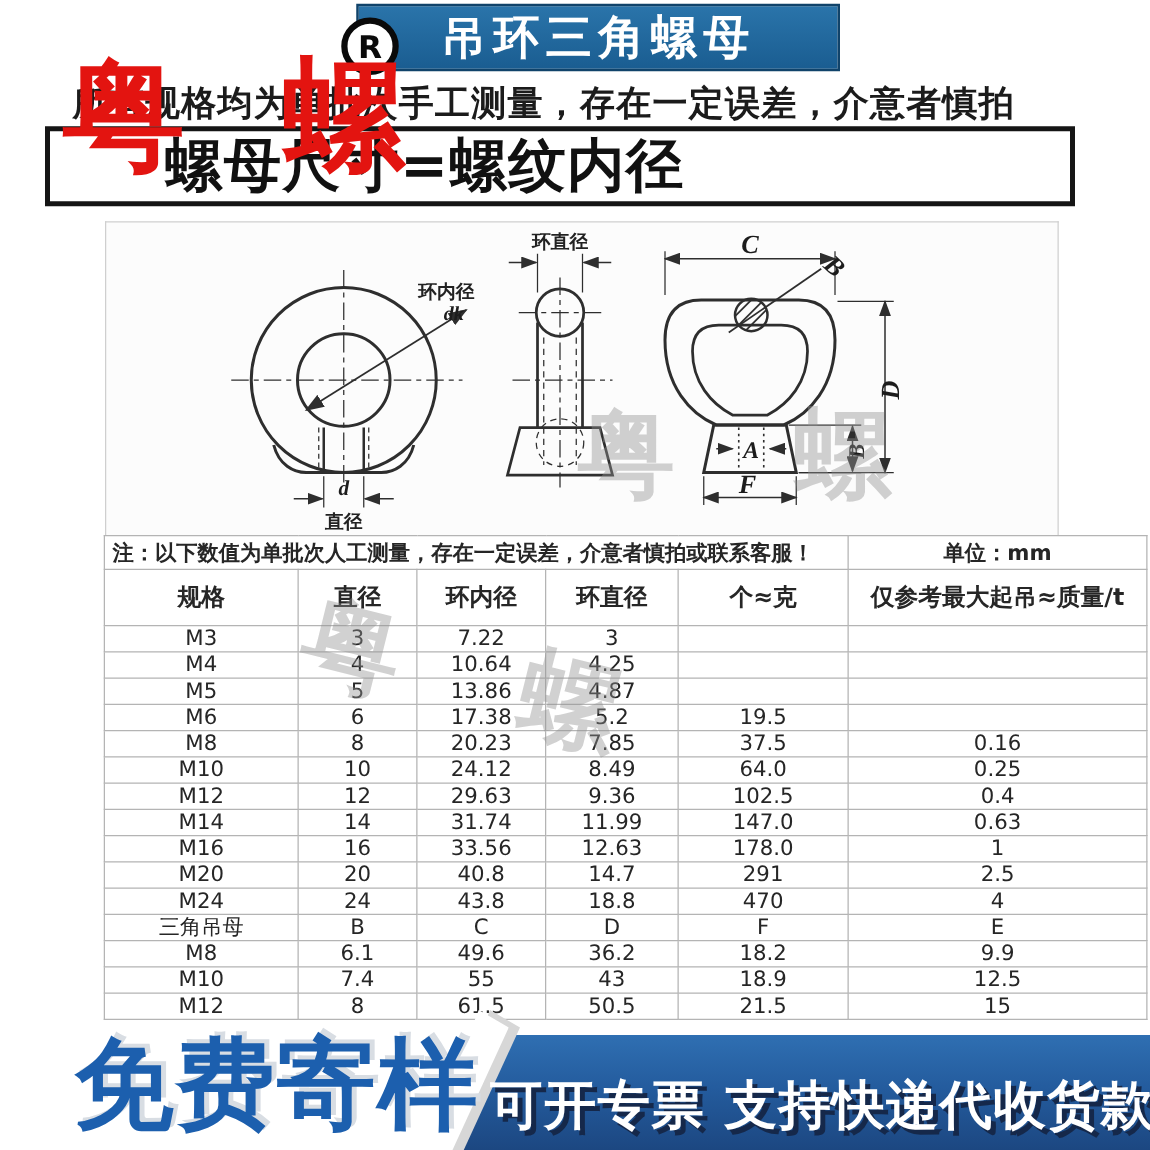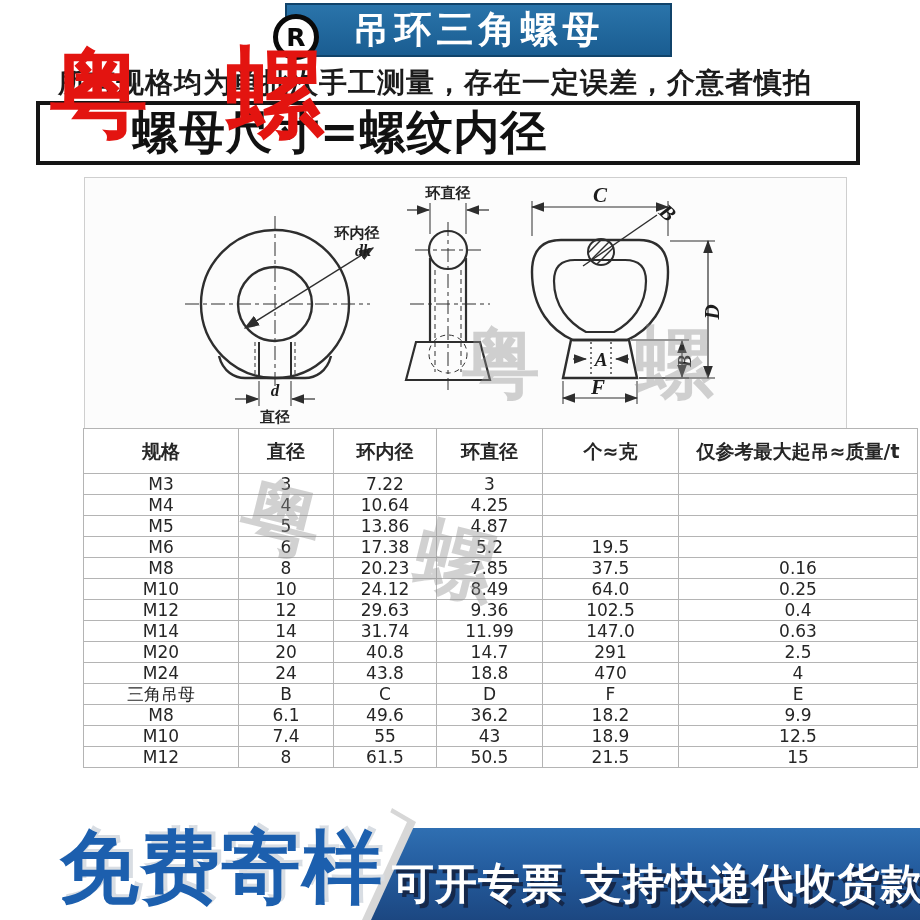--- a/index.html
+++ b/index.html
@@ -226,20 +226,24 @@
   <table class="spec-table">
     <colgroup>
       <col style="width:155px">
         <col style="width:95px">
         <col style="width:103px">
       <col style="width:106px">
         <col style="width:136px">
         <col style="width:239px">
     </colgroup>
     <thead>
+      <tr class="note-row">
+        <td class="note" colspan="5">注：以下数值为单批次人工测量，存在一定误差，介意者慎拍或联系客服！</td>
+        <td>单位：mm</td>
+      </tr>
       <tr class="head-row">
         <th>规格</th>
         <th>直径</th>
         <th>环内径</th>
         <th>环直径</th>
         <th>个≈克</th>
         <th class="lastcol">仅参考最大起吊≈质量/t</th>
       </tr>
     </thead>
     <tbody>
@@ -301,20 +305,28 @@
         </tr>
         <tr>
           <td>M14</td>
           <td>14</td>
           <td>31.74</td>
           <td>11.99</td>
           <td>147.0</td>
           <td>0.63</td>
         </tr>
         <tr>
+          <td>M16</td>
+          <td>16</td>
+          <td>33.56</td>
+          <td>12.63</td>
+          <td>178.0</td>
+          <td>1</td>
+        </tr>
+        <tr>
           <td>M20</td>
           <td>20</td>
           <td>40.8</td>
           <td>14.7</td>
           <td>291</td>
           <td>2.5</td>
         </tr>
         <tr>
           <td>M24</td>
           <td>24</td>

